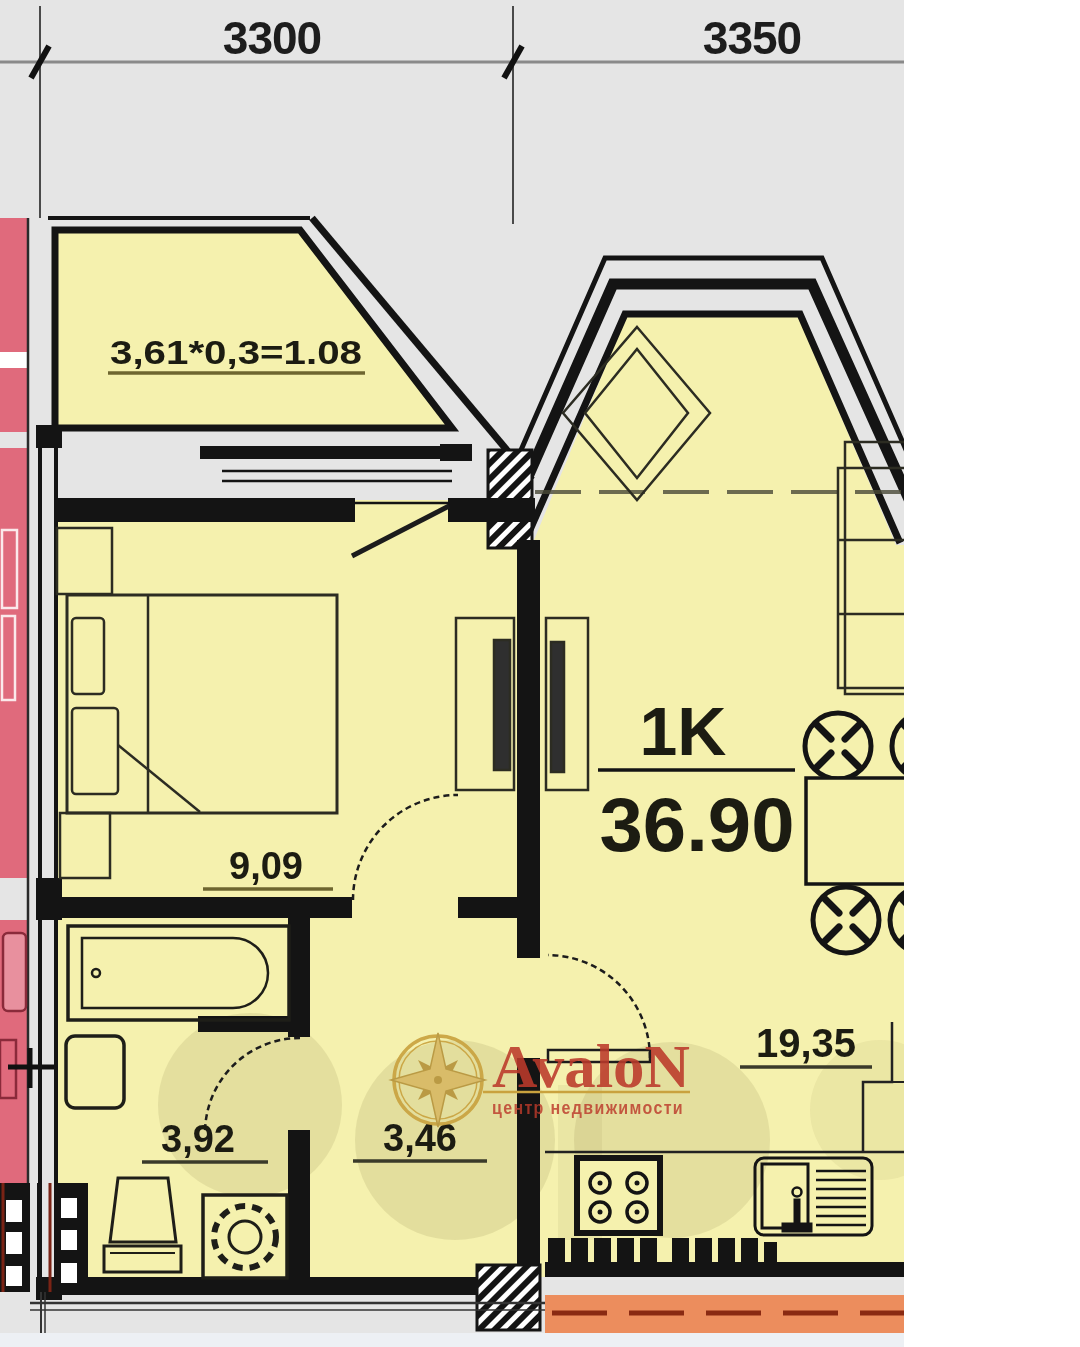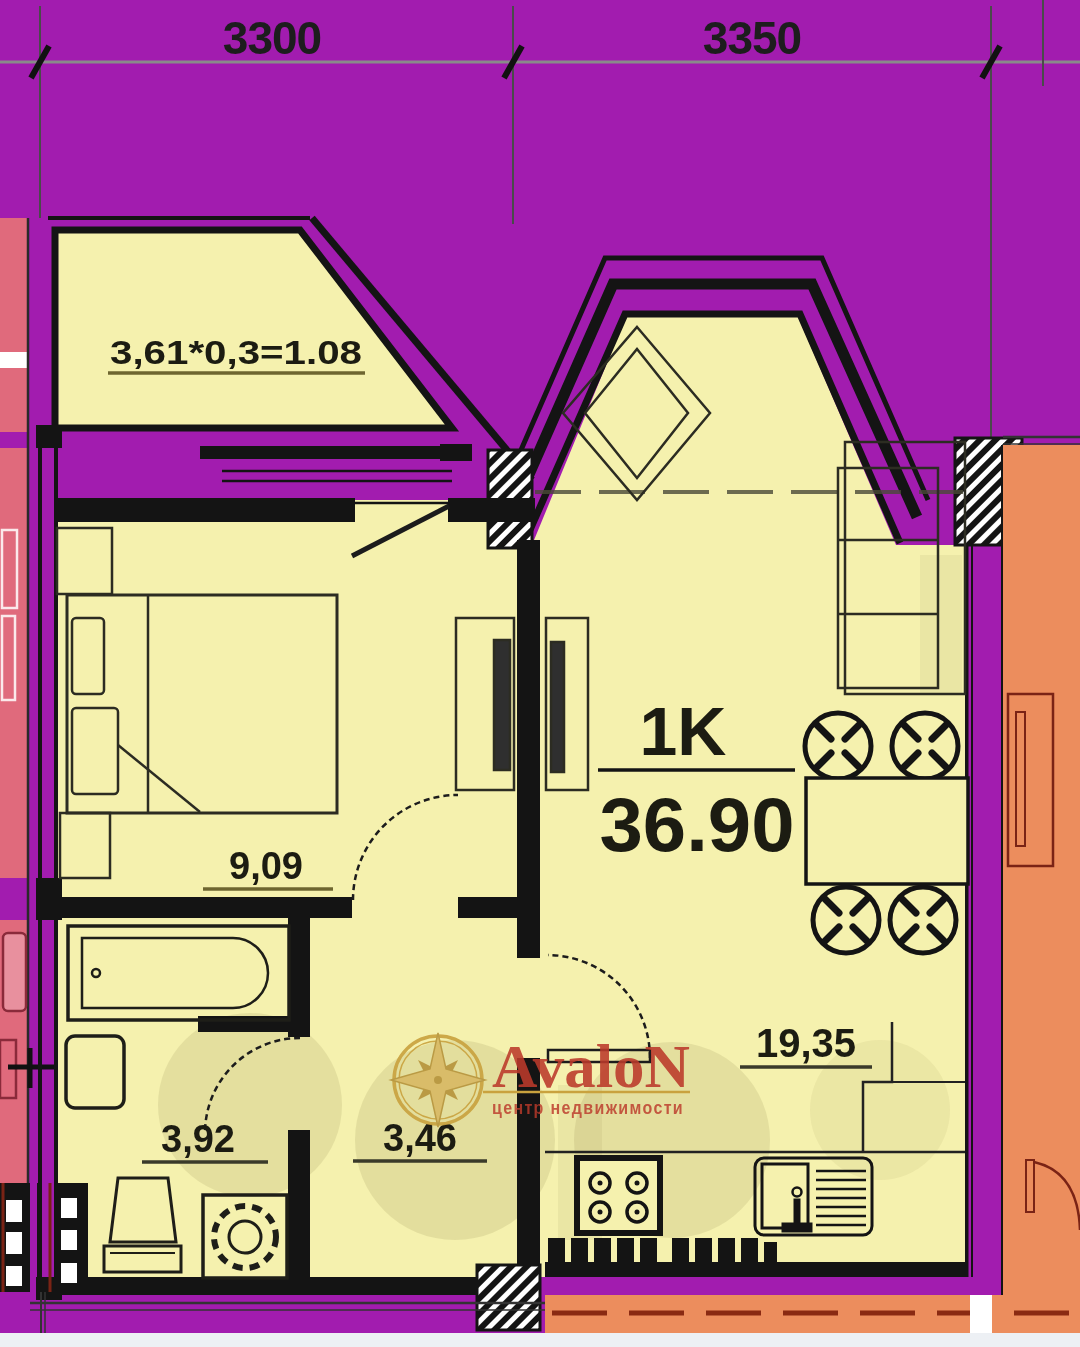--- a/index.html
+++ b/index.html
@@ -1,16 +1,16 @@
 <!DOCTYPE html>
 <html><head>
 <meta charset="utf-8">
 <style>
   html,body{margin:0;padding:0;background:#ffffff;}
-  #stage{position:relative;width:1080px;height:1347px;background:#a21caf;overflow:hidden;}
+  #stage{position:relative;width:904px;height:1347px;background:#e5e5e5;overflow:hidden;}
   svg{position:absolute;left:0;top:0;}
   text{font-family:"Liberation Sans",sans-serif;}
   .dimlbl{font-weight:bold;font-size:46px;fill:#1d1d1d;letter-spacing:-1px;}
   .arealbl{font-weight:bold;fill:#1c1c12;}
   .wm-brand{font-family:"Liberation Serif",serif;font-weight:bold;font-size:62px;fill:#bc3a2b;opacity:.88;}
   .wm-tag{font-weight:bold;font-size:18px;fill:#bc3a2b;opacity:.82;letter-spacing:1.5px;}
 </style>
 </head>
 <body>
 

